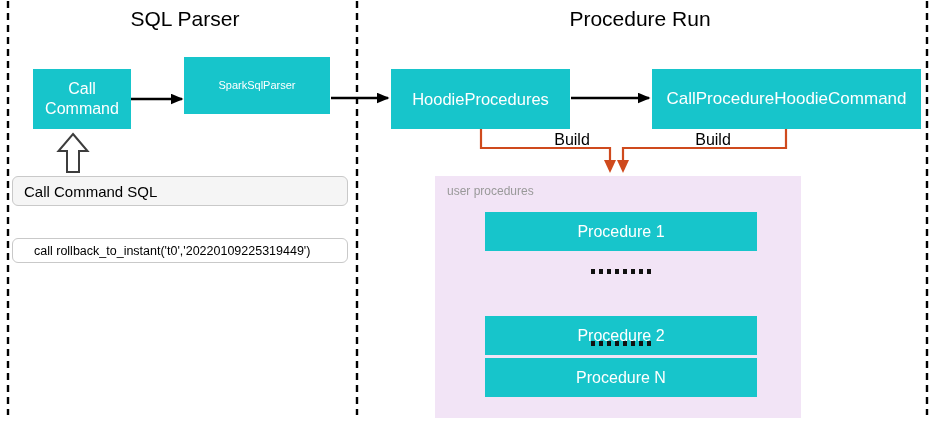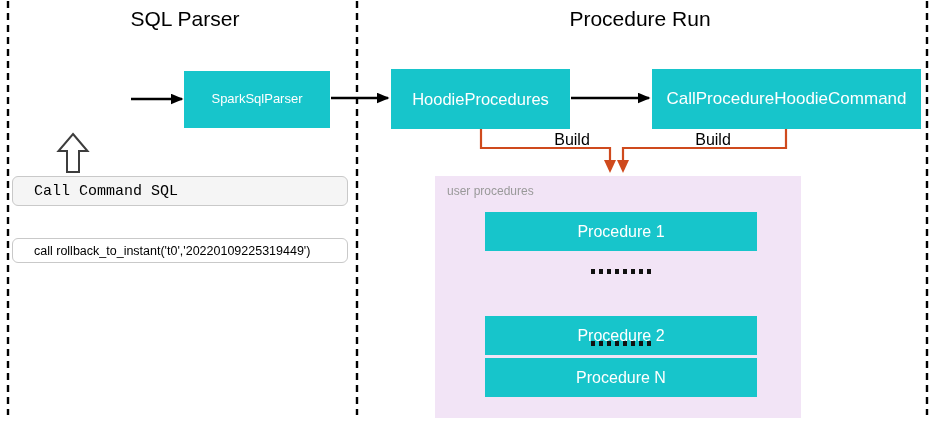--- a/index.html
+++ b/index.html
@@ -19,21 +19,21 @@
   .dashed-line{stroke:var(--line-black);stroke-width:2.4;stroke-dasharray:7 5;fill:none;}
   .black-edge{stroke:var(--line-black);stroke-width:2.4;fill:none;}
   .black-head{fill:var(--line-black);}
   .orange-edge{stroke:var(--connector-orange);stroke-width:2.2;fill:none;}
   .orange-head{fill:var(--connector-orange);stroke:none;}
   .hollow-arrow{fill:#ffffff;stroke:#3d3d3d;stroke-width:2;}
   .section-title{position:absolute;font-size:21px;color:#000;white-space:nowrap;transform:translateX(-50%);}
   .node{position:absolute;background:var(--node-fill);color:#fff;display:flex;align-items:center;justify-content:center;text-align:center;line-height:1.25;}
   .edge-label{position:absolute;font-size:16px;color:#000;transform:translateX(-50%);white-space:nowrap;}
   .sql-card{position:absolute;border:1px solid var(--table-border);border-radius:6px;display:flex;align-items:center;background:#fff;color:#000;}
-  .sql-card.header{background:var(--table-header-fill);font-size:15px;padding-left:21px;font-family:Liberation Mono, monospace;}
+  .sql-card.header{background:var(--table-header-fill);font-size:15px;padding-left:11px;}
   .sql-card.row{font-size:12.5px;padding-left:10px;white-space:nowrap;}
   .container-box{position:absolute;left:435px;top:176px;width:366px;height:242px;background:var(--container-fill);}
   .container-label{position:absolute;left:12px;top:8px;font-size:12px;color:var(--muted-label);}
   .proc{position:absolute;left:50px;width:272px;height:39px;background:var(--node-fill);color:#fff;font-size:16px;display:flex;align-items:center;justify-content:center;}
   .dots{position:absolute;left:50px;width:272px;display:flex;justify-content:center;gap:4px;align-items:center;height:6px;}
   .dots i{display:block;width:4px;height:5px;background:#111;}
 </style>
 </head>
 <body>
 
@@ -58,21 +58,22 @@
     <polygon class="orange-head" points="610,173 604,160 616,160"></polygon>
     <path class="orange-edge" d="M786,129 L786,148 L623,148 L623,162"></path>
     <polygon class="orange-head" points="623,173 617,160 629,160"></polygon>
 
     <polygon class="hollow-arrow" points="73,134 87.5,151 79,151 79,172 67,172 67,151 58.5,151"></polygon>
   </svg>
 
   <div class="section-title" style="left:185px;top:7px;">SQL Parser</div>
   <div class="section-title" style="left:640px;top:7px;">Procedure Run</div>
 
-  <div class="node" style="left:184px;top:71px;width:146px;height:57px;font-size:13px;text-align:center;">SparkSqlParser</div>
+  <div class="node" style="left:33px;top:69px;width:98px;height:60px;font-size:16px;">Call Command</div>
+  <div class="node" style="left:184px;top:57px;width:146px;height:57px;font-size:11px;text-align:center;">SparkSqlParser</div>
   <div class="node" style="left:652px;top:69px;width:269px;height:60px;font-size:17px;">CallProcedureHoodieCommand</div>
   <div class="node" style="left:391px;top:69px;width:179px;height:60px;font-size:16.5px;">HoodieProcedures</div>
 
   <div class="edge-label" style="left:572px;top:131px;">Build</div>
   <div class="edge-label" style="left:713px;top:131px;">Build</div>
 
   <div class="sql-card header" style="left:12px;top:176px;width:336px;height:30px;">Call Command SQL</div>
   <div class="sql-card row" style="left:12px;top:238px;width:336px;height:25px;padding-left:21px;">call rollback_to_instant('t0','20220109225319449')</div>
 
   <div class="container-box">

